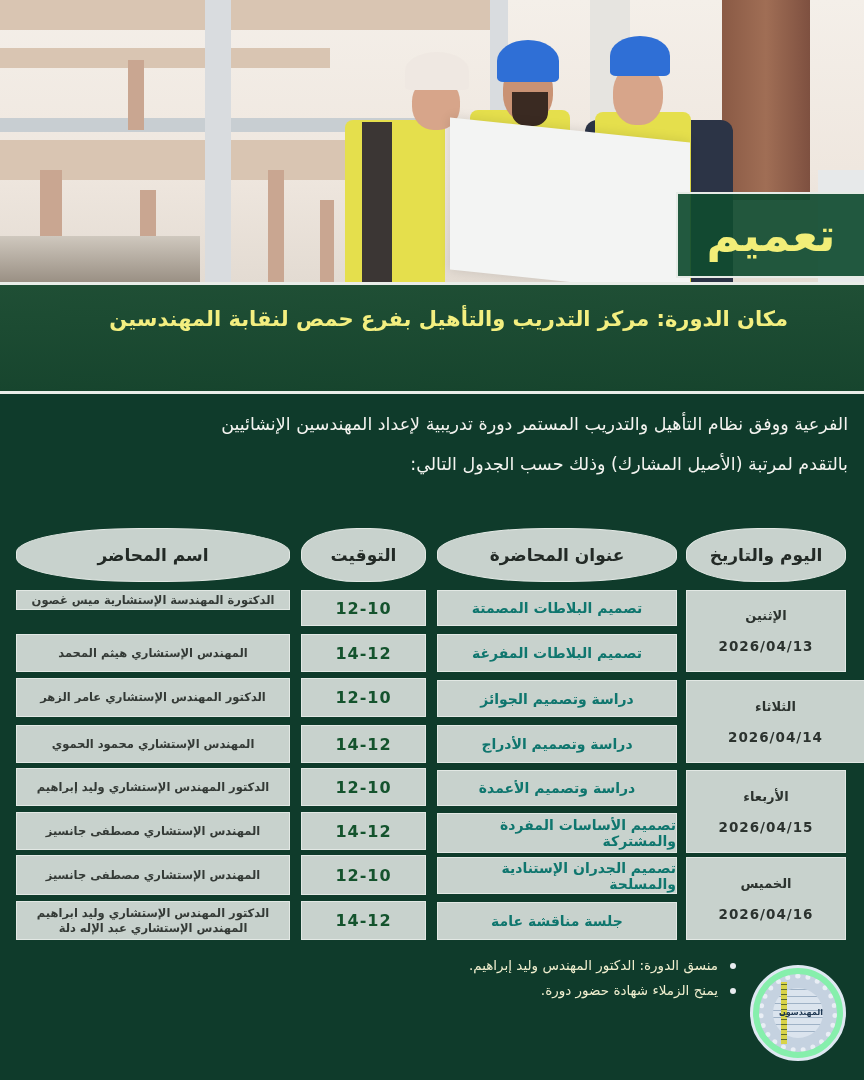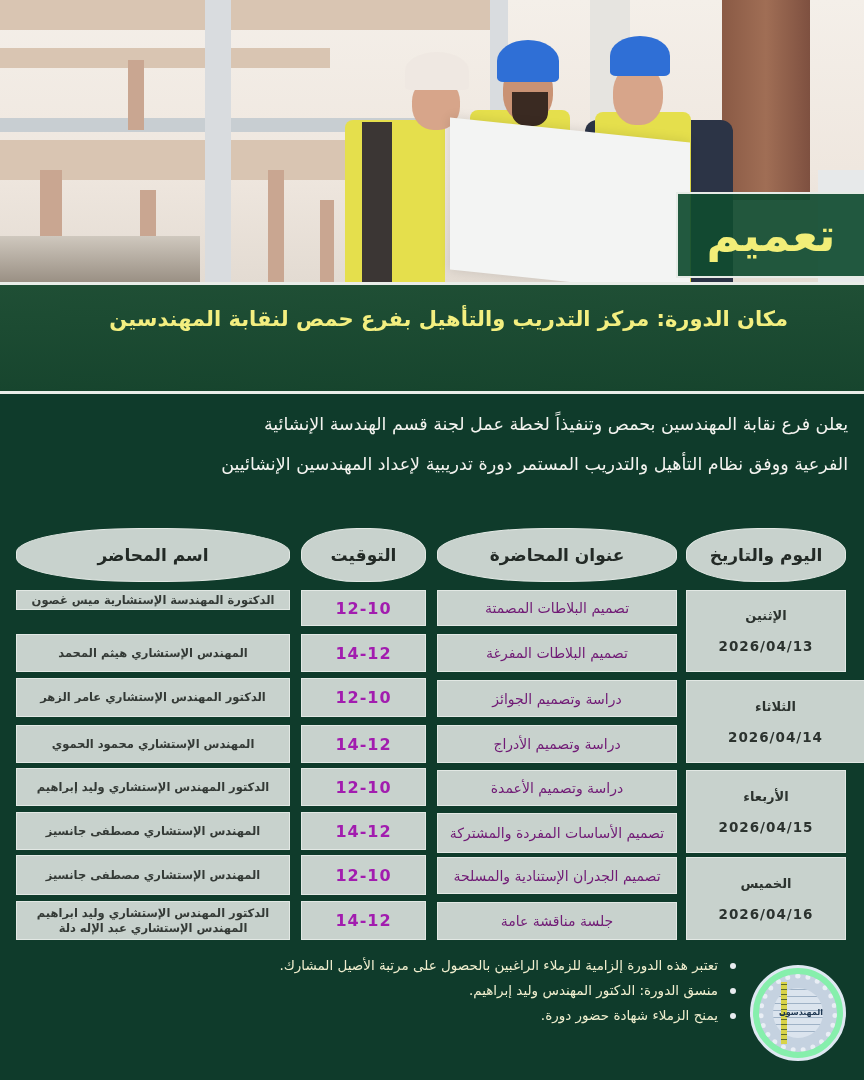--- a/index.html
+++ b/index.html
@@ -60,22 +60,22 @@
   .intro p { white-space: nowrap; }
 
   
   .cell {
     position: absolute; background: #c8d2cd; color: #2a2f2c;
     display: flex; flex-direction: column; align-items: center; justify-content: center;
     text-align: center; direction: rtl;
     border: 1px solid #e2e8e4;
   }
   .cell.head { font-size: 17px; font-weight: bold; color: #232a26; }
-  .cell.topic { font-size: 14px; font-weight: normal; color: #701a75; }
-  .cell.time { font-size: 16px; font-weight: bold; color: #a21caf; letter-spacing: 1px; direction: ltr; }
+  .cell.topic { font-size: 14px; font-weight: bold; color: #0f766e; text-align: right; }
+  .cell.time { font-size: 16px; font-weight: bold; color: #14532d; letter-spacing: 1px; direction: ltr; }
   .cell.lect { font-size: 11.5px; font-weight: bold; color: #343a36; line-height: 15px; }
   .cell.day { font-size: 13px; font-weight: bold; color: #2c332f; line-height: 30px; }
   .cell.day .date { direction: ltr; letter-spacing: 1px; font-size: 13.5px; }
 
   
   .notes {
     position: absolute; left: 150px; top: 953px; width: 590px;
     direction: rtl; text-align: right;
     color: #f1efcf; font-size: 13.5px; line-height: 25px;
     list-style: none;
@@ -151,22 +151,22 @@
 
 <div class="badge">
   <span>تعميم</span>
 </div>
 
 <div class="title-band">
   <div class="line">مكان الدورة: مركز التدريب والتأهيل بفرع حمص لنقابة المهندسين</div>
 </div>
 
 <div class="intro">
-  <p>يعلن فرع نقابة المهندسين بحمص وتنفيذاً لخطة عمل لجنة قسم الهندسة الإنشائية</p>
   <p>الفرعية ووفق نظام التأهيل والتدريب المستمر دورة تدريبية لإعداد المهندسين الإنشائيين</p>
+  <p>بالتقدم لمرتبة (الأصيل المشارك) وذلك حسب الجدول التالي:</p>
 </div>
 
 <div>
 
   <div class="cell head" style="left:686px;top:528px;width:160px;height:54px;">اليوم والتاريخ</div>
   <div class="cell head" style="left:437px;top:528px;width:240px;height:54px;">عنوان المحاضرة</div>
   <div class="cell head" style="left:301px;top:528px;width:125px;height:54px;">التوقيت</div>
   <div class="cell head" style="left:16px;top:528px;width:274px;height:54px;">اسم المحاضر</div>
 
   <div class="cell day" style="left:686px;top:590px;width:160px;height:82px;">
@@ -216,21 +216,20 @@
 
   <div class="cell topic" style="left:437px;top:902px;width:240px;height:38px;">جلسة مناقشة عامة</div>
   <div class="cell time" style="left:301px;top:901px;width:125px;height:39px;">14-12</div>
   <div class="cell lect" style="left:16px;top:901px;width:274px;height:39px;">
     <span>الدكتور المهندس الإستشاري وليد ابراهيم</span>
     <span>المهندس الإستشاري عبد الإله دلة</span>
   </div>
 </div>
 
 <ul class="notes">
-  <li>تعتبر هذه الدورة إلزامية للزملاء الراغبين بالحصول على مرتبة الأصيل المشارك.</li>
   <li>منسق الدورة: الدكتور المهندس وليد إبراهيم.</li>
   <li>يمنح الزملاء شهادة حضور دورة.</li>
 </ul>
 
 <div class="logo">
   <div class="ring"></div>
   <div class="bricks"></div>
   <div class="ruler"></div>
   <div class="txt">المهندسون</div>
 </div>

